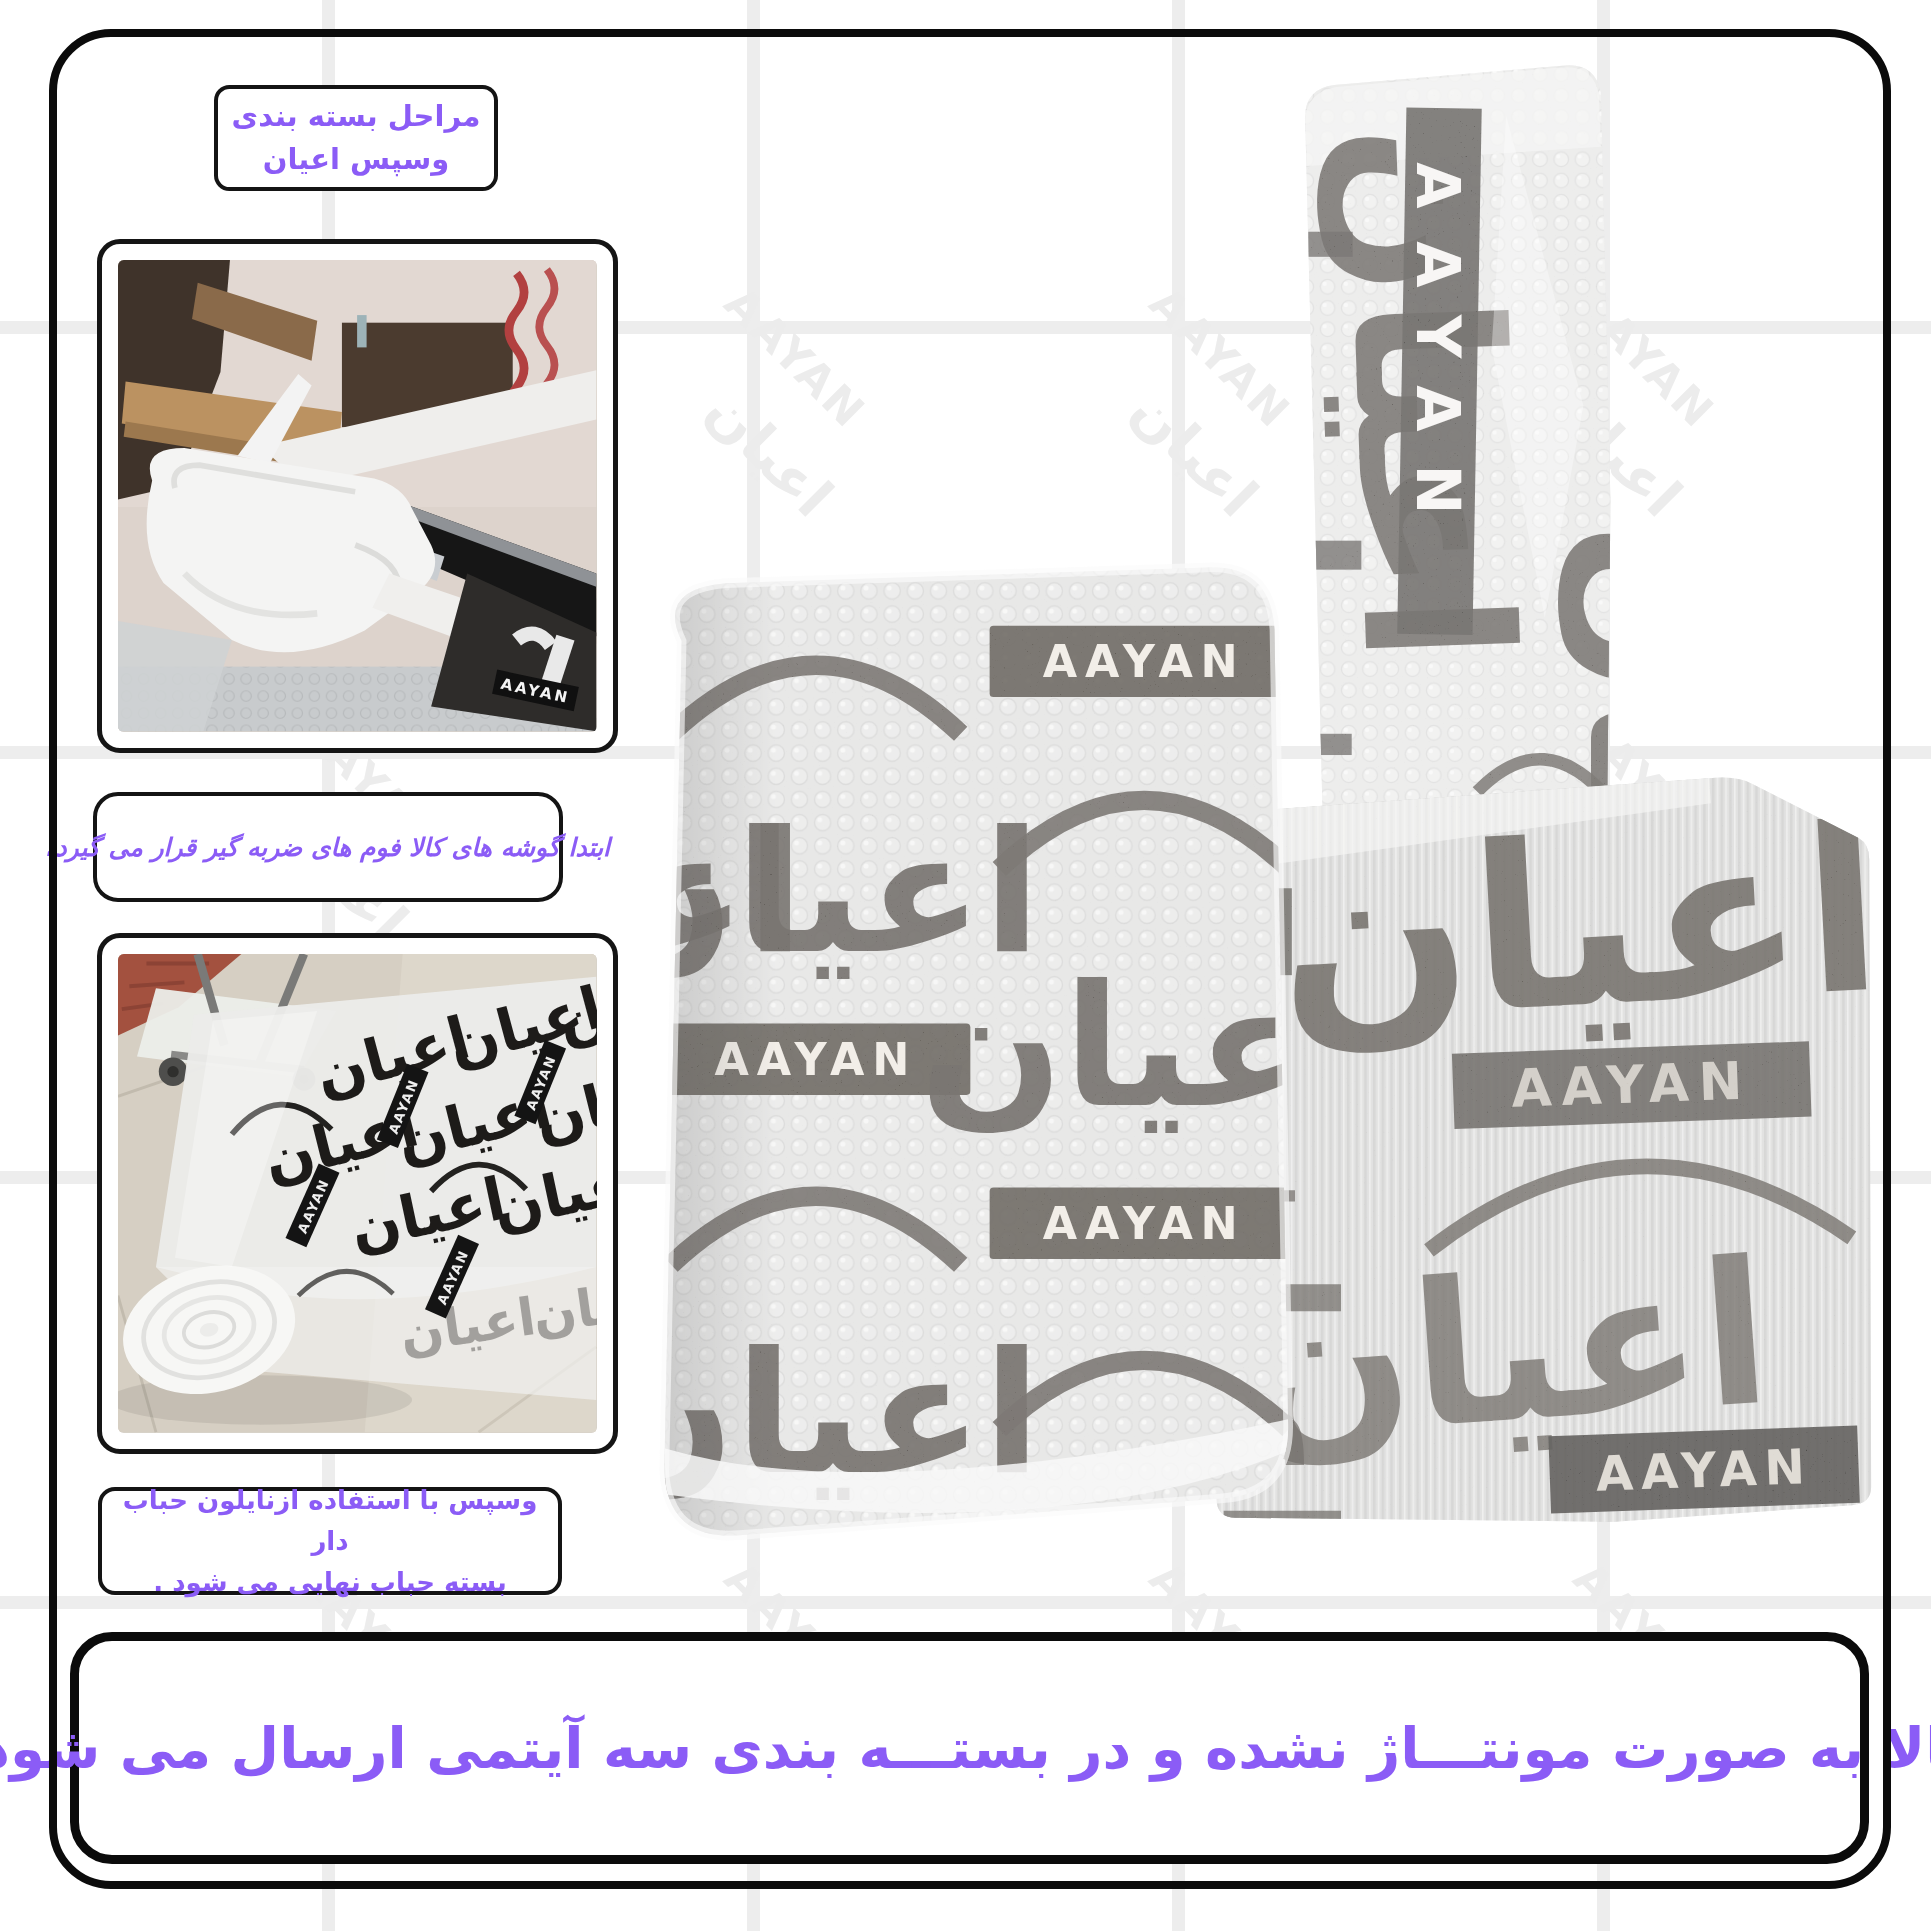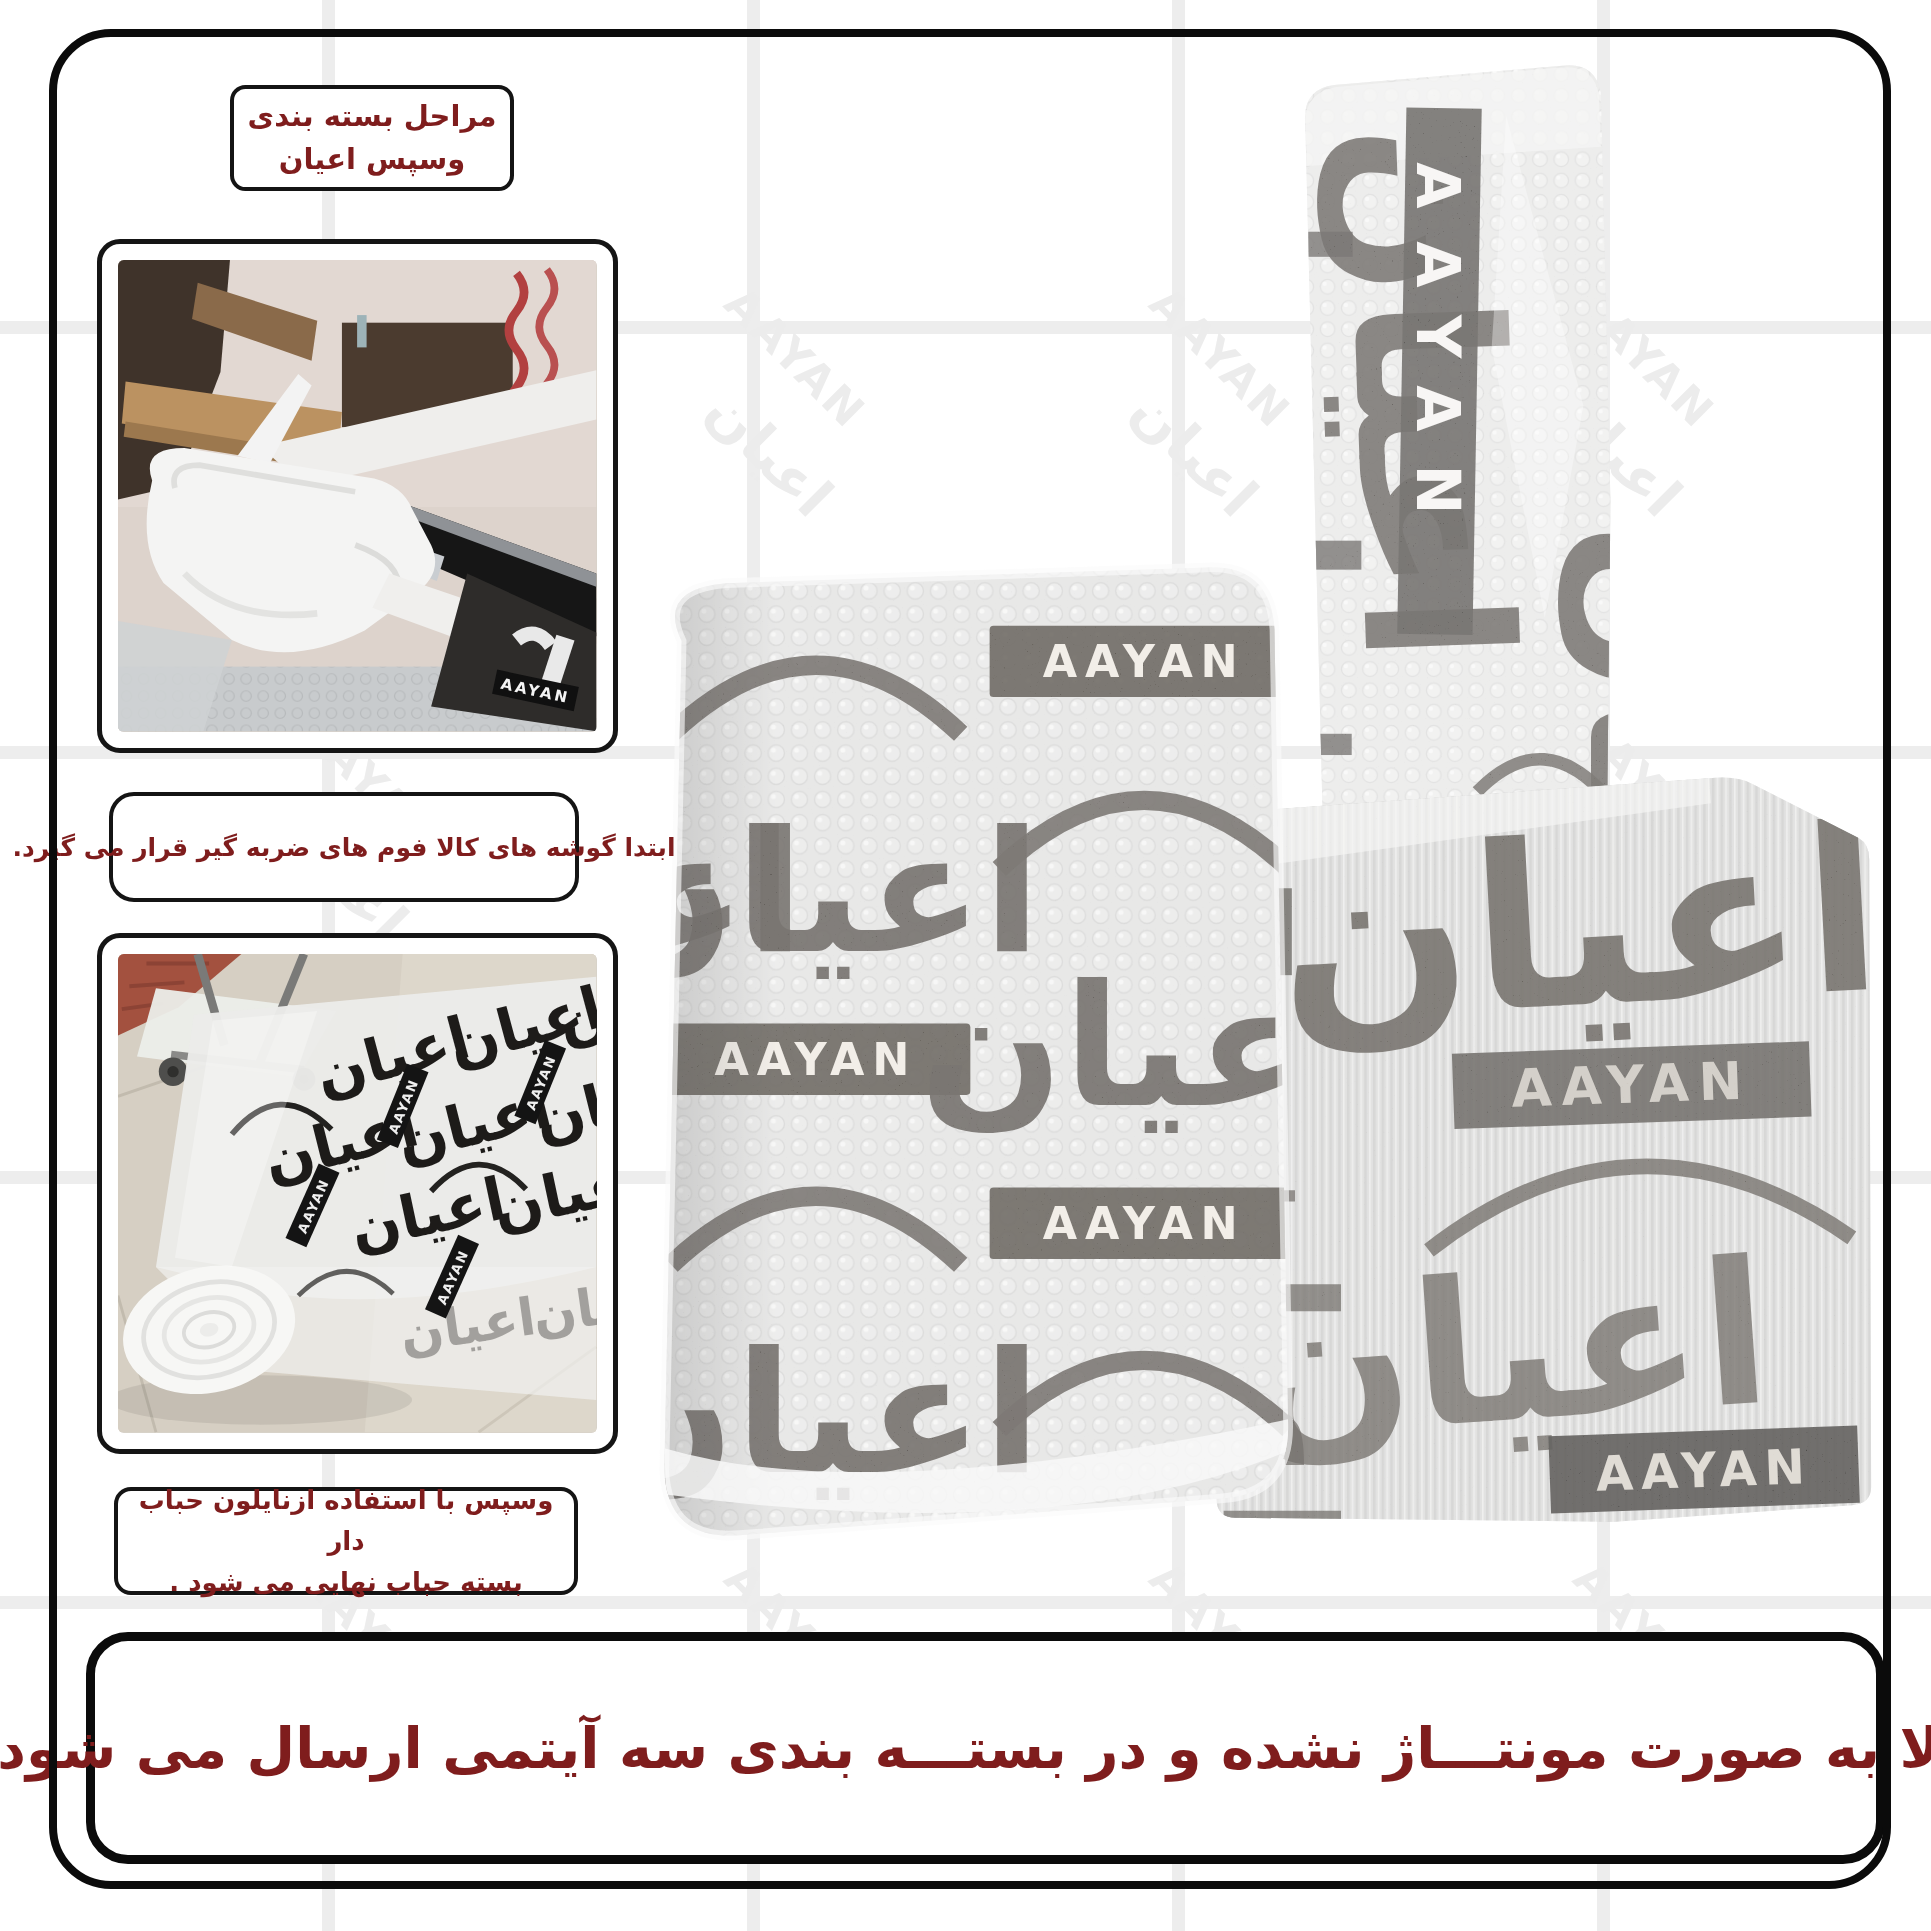--- a/index.html
+++ b/index.html
@@ -17,24 +17,24 @@
   #wm-layer{position:absolute;inset:0;z-index:1;}
   .wm{position:absolute;width:0;height:0;}
   .wm span{position:absolute;display:block;color:#ececec;font-weight:bold;white-space:nowrap;transform:rotate(45deg);}
   .wm .wm-en{left:-56px;top:3.9px;font-size:44px;letter-spacing:2.9px;}
   .wm .wm-fa{left:-68px;top:93px;font-size:56px;}
   #packages{position:absolute;left:0;top:0;z-index:2;pointer-events:none;}
   
   .outline-box{
     position:absolute;background:#ffffff;border:4.8px solid #141414;border-radius:21px;
     display:flex;flex-direction:column;align-items:center;justify-content:center;
-    text-align:center;direction:rtl;color:#7f1d1d;font-weight:bold;z-index:3;margin-left:16px;
+    text-align:center;direction:rtl;color:#8b5cf6;font-weight:bold;z-index:3;
   }
   #header-box{left:214px;top:85px;width:276px;height:98px;border-radius:15.4px;font-size:29px;line-height:43px;}
-  #caption1{left:93px;top:792px;width:462px;height:102px;border-radius:25px;font-size:25px;white-space:nowrap;}
+  #caption1{left:93px;top:792px;width:462px;height:102px;border-radius:25px;font-size:25px;white-space:nowrap;font-style:italic;}
   #caption2{left:98px;top:1487px;width:456px;height:100px;border-radius:17px;font-size:26px;line-height:41px;}
   #bottom-box{
     left:70px;top:1632px;width:1781px;height:214px;border:9.7px solid #0b0b0b;border-radius:42px;
     font-size:56px;white-space:nowrap;
   }
   .photo-frame{
     position:absolute;background:#ffffff;border:5.8px solid #151515;border-radius:23px;
     padding:16.4px;box-sizing:border-box;z-index:3;
   }
   #photo1{left:97px;top:239px;width:521px;height:514px;}

